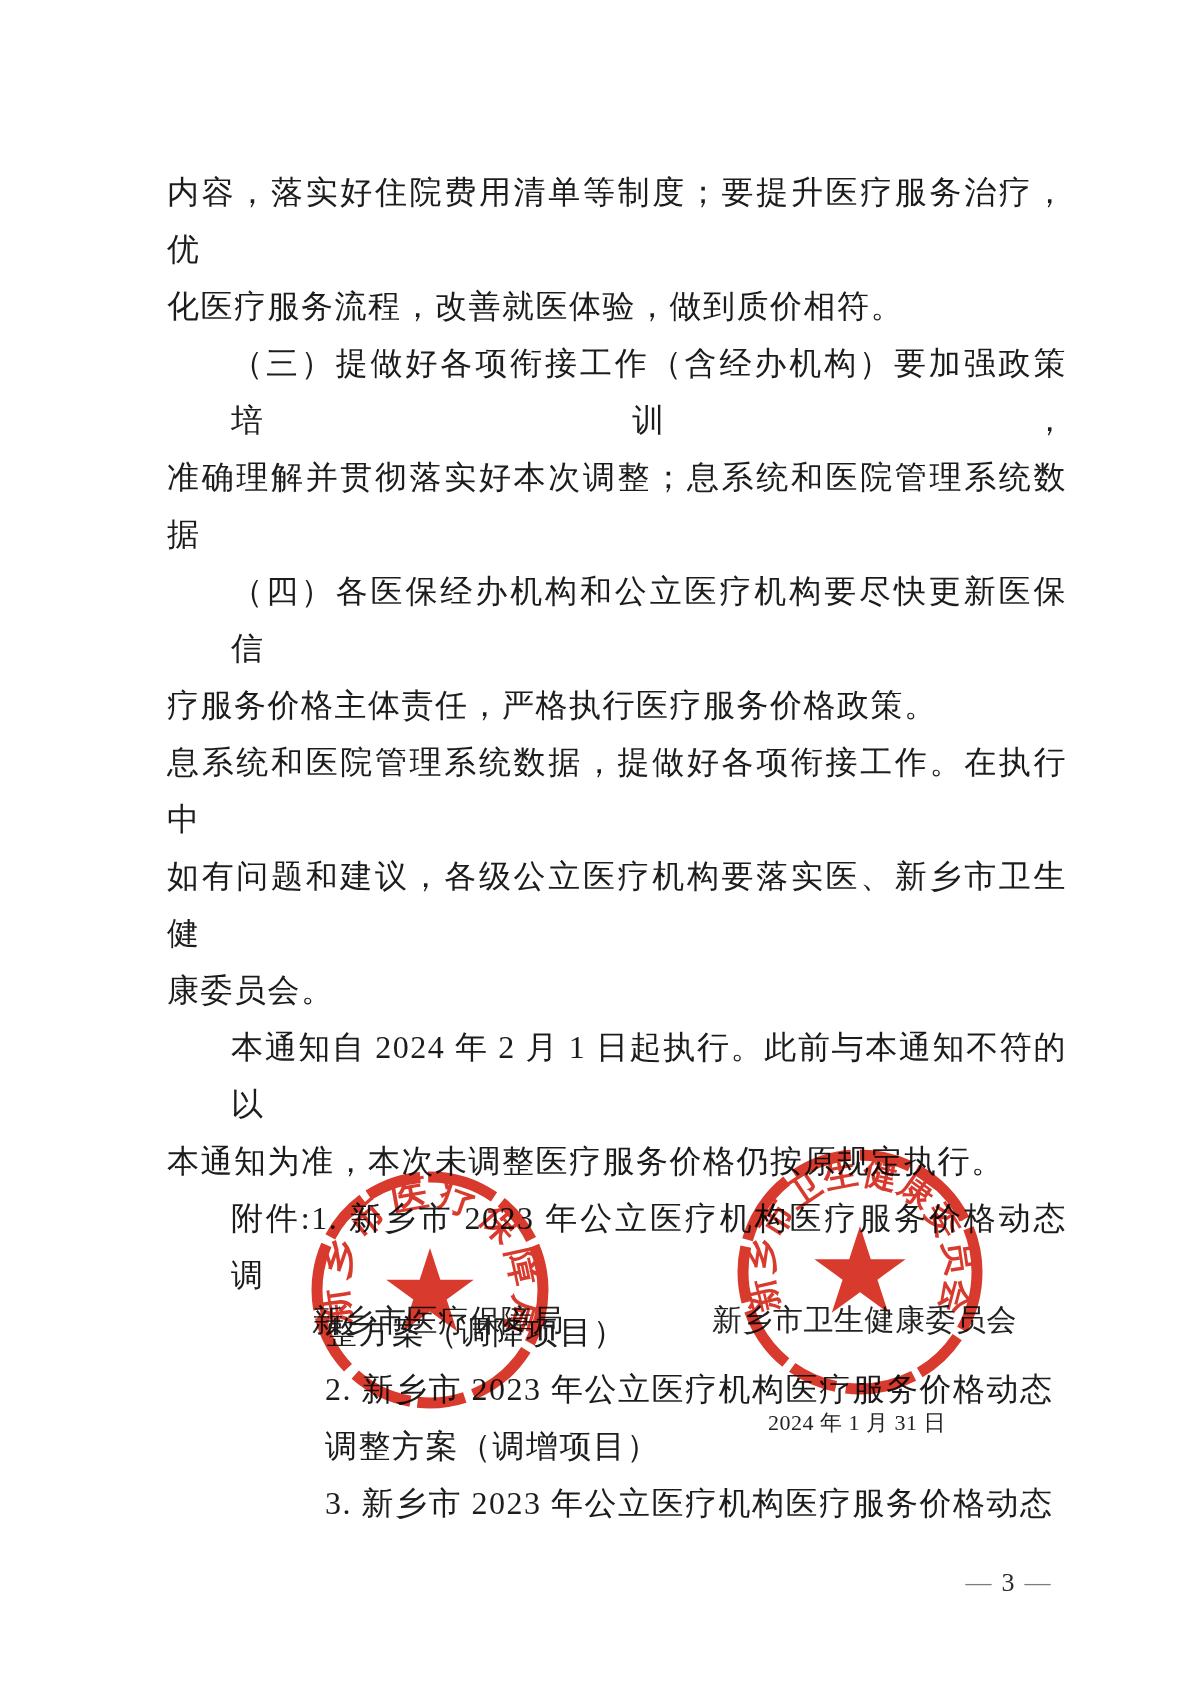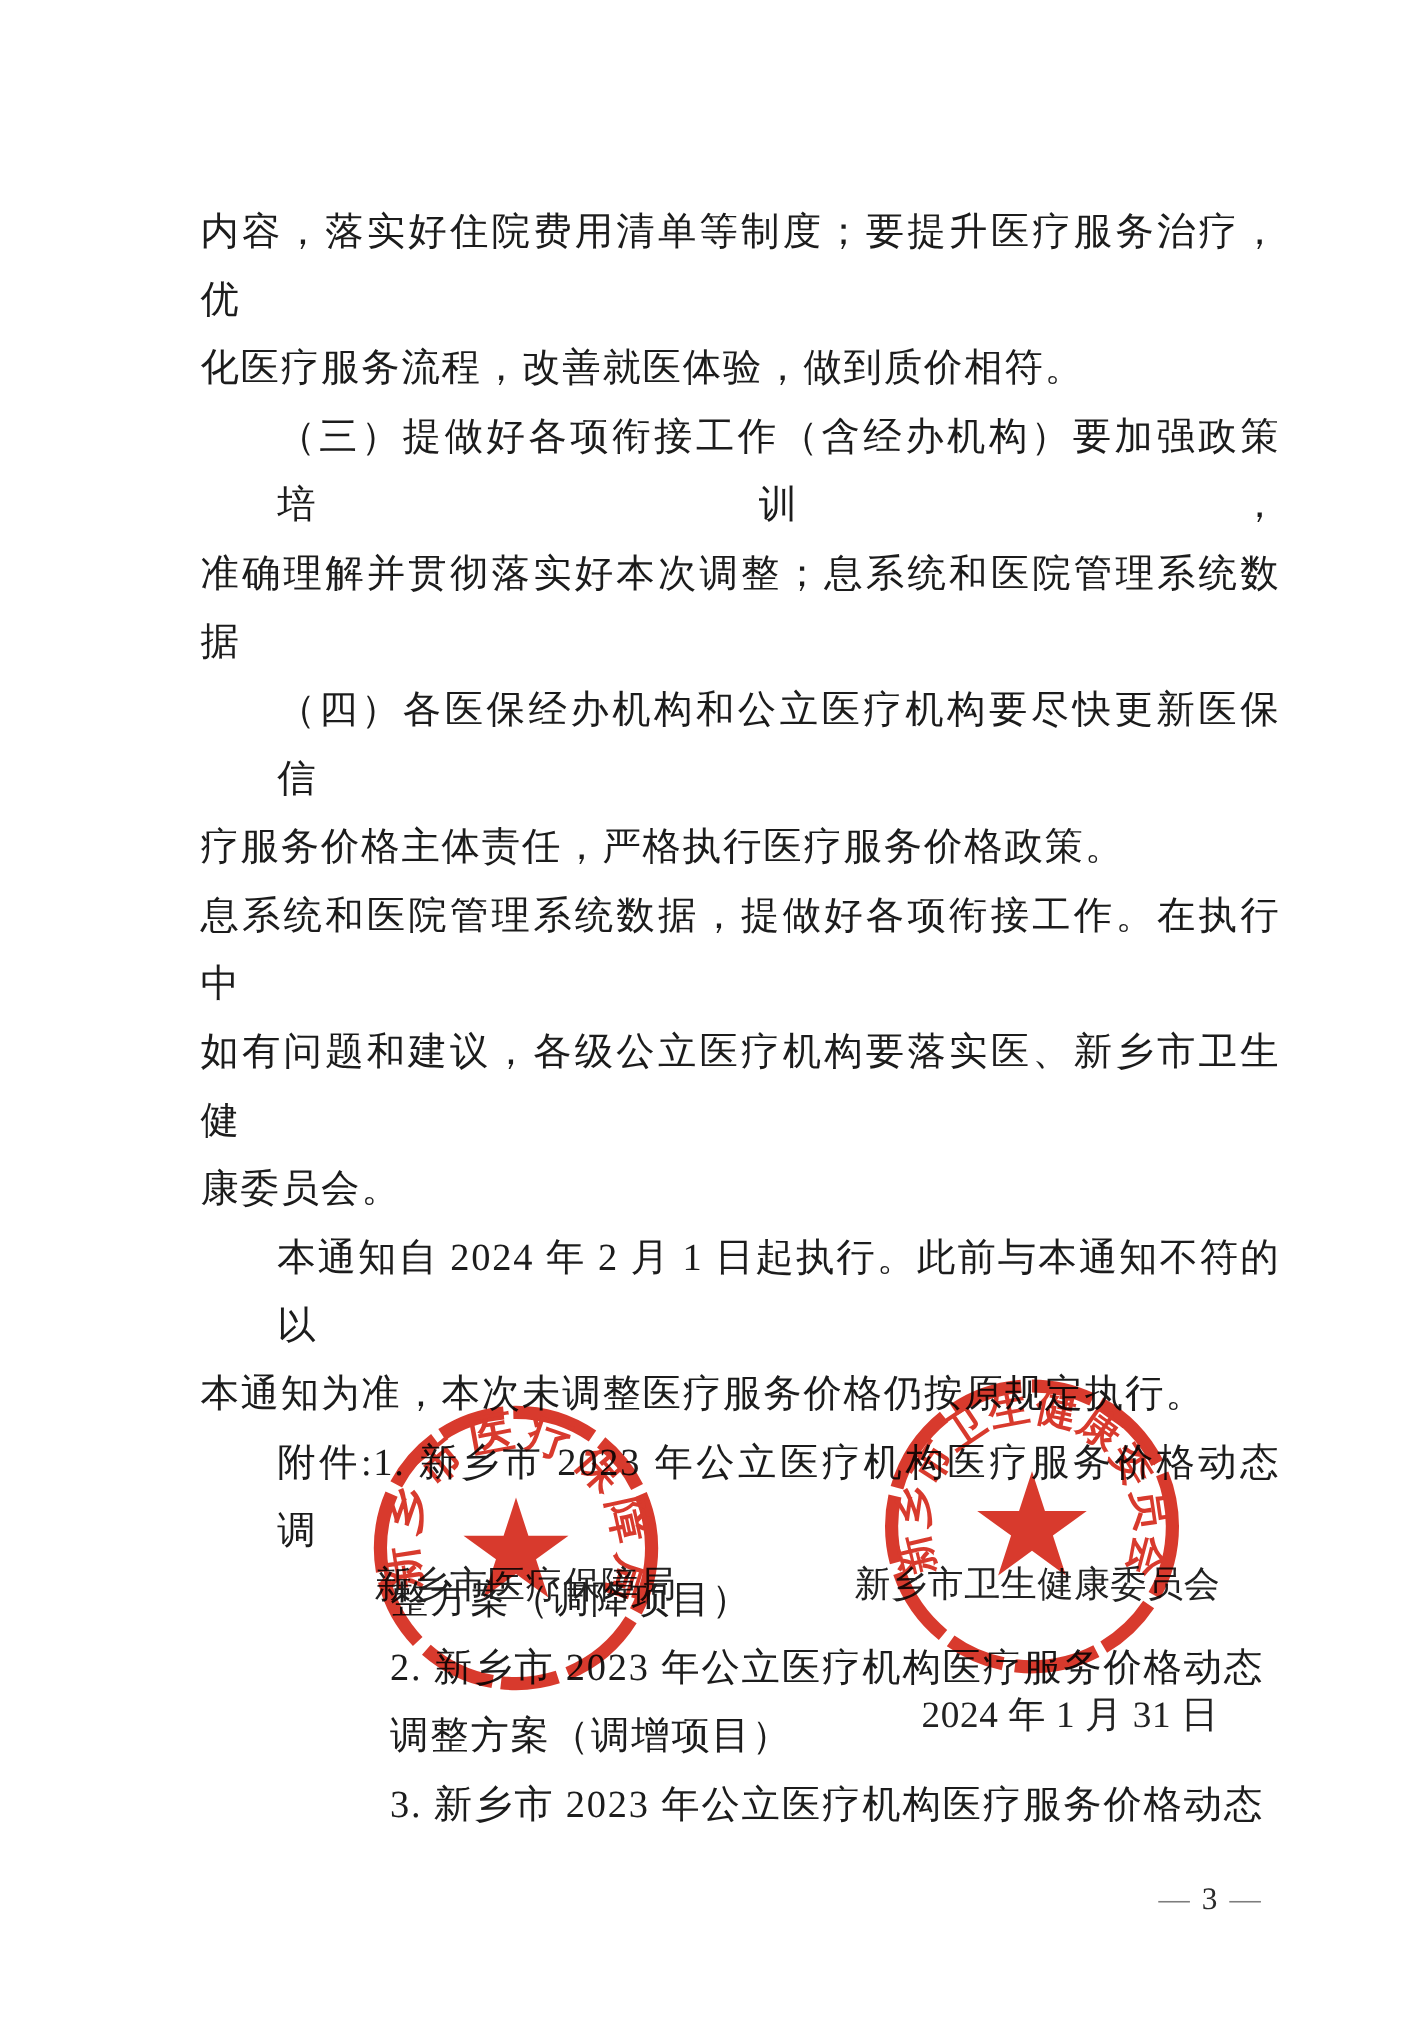--- a/index.html
+++ b/index.html
@@ -31,21 +31,21 @@
   .sig{
     position:absolute;
     font-size:31px;
     color:#222222;
     letter-spacing:0.5px;
     white-space:nowrap;
     z-index:1;
   }
   .sig-left{left:312px;top:1300px;}
   .sig-right{left:712px;top:1300px;font-size:30px;}
-  .sig-date{left:768px;top:1408px;font-size:31px;}
+  .sig-date{left:768px;top:1408px;font-size:22px;}
   .seal{
     position:absolute;
     z-index:2;
     mix-blend-mode:multiply;
     opacity:0.92;
   }
   .seal-left{left:310px;top:1170px;}
   .seal-right{left:736px;top:1148px;}
   .seal text{
     font-family:"Liberation Sans","DejaVu Sans",sans-serif;

